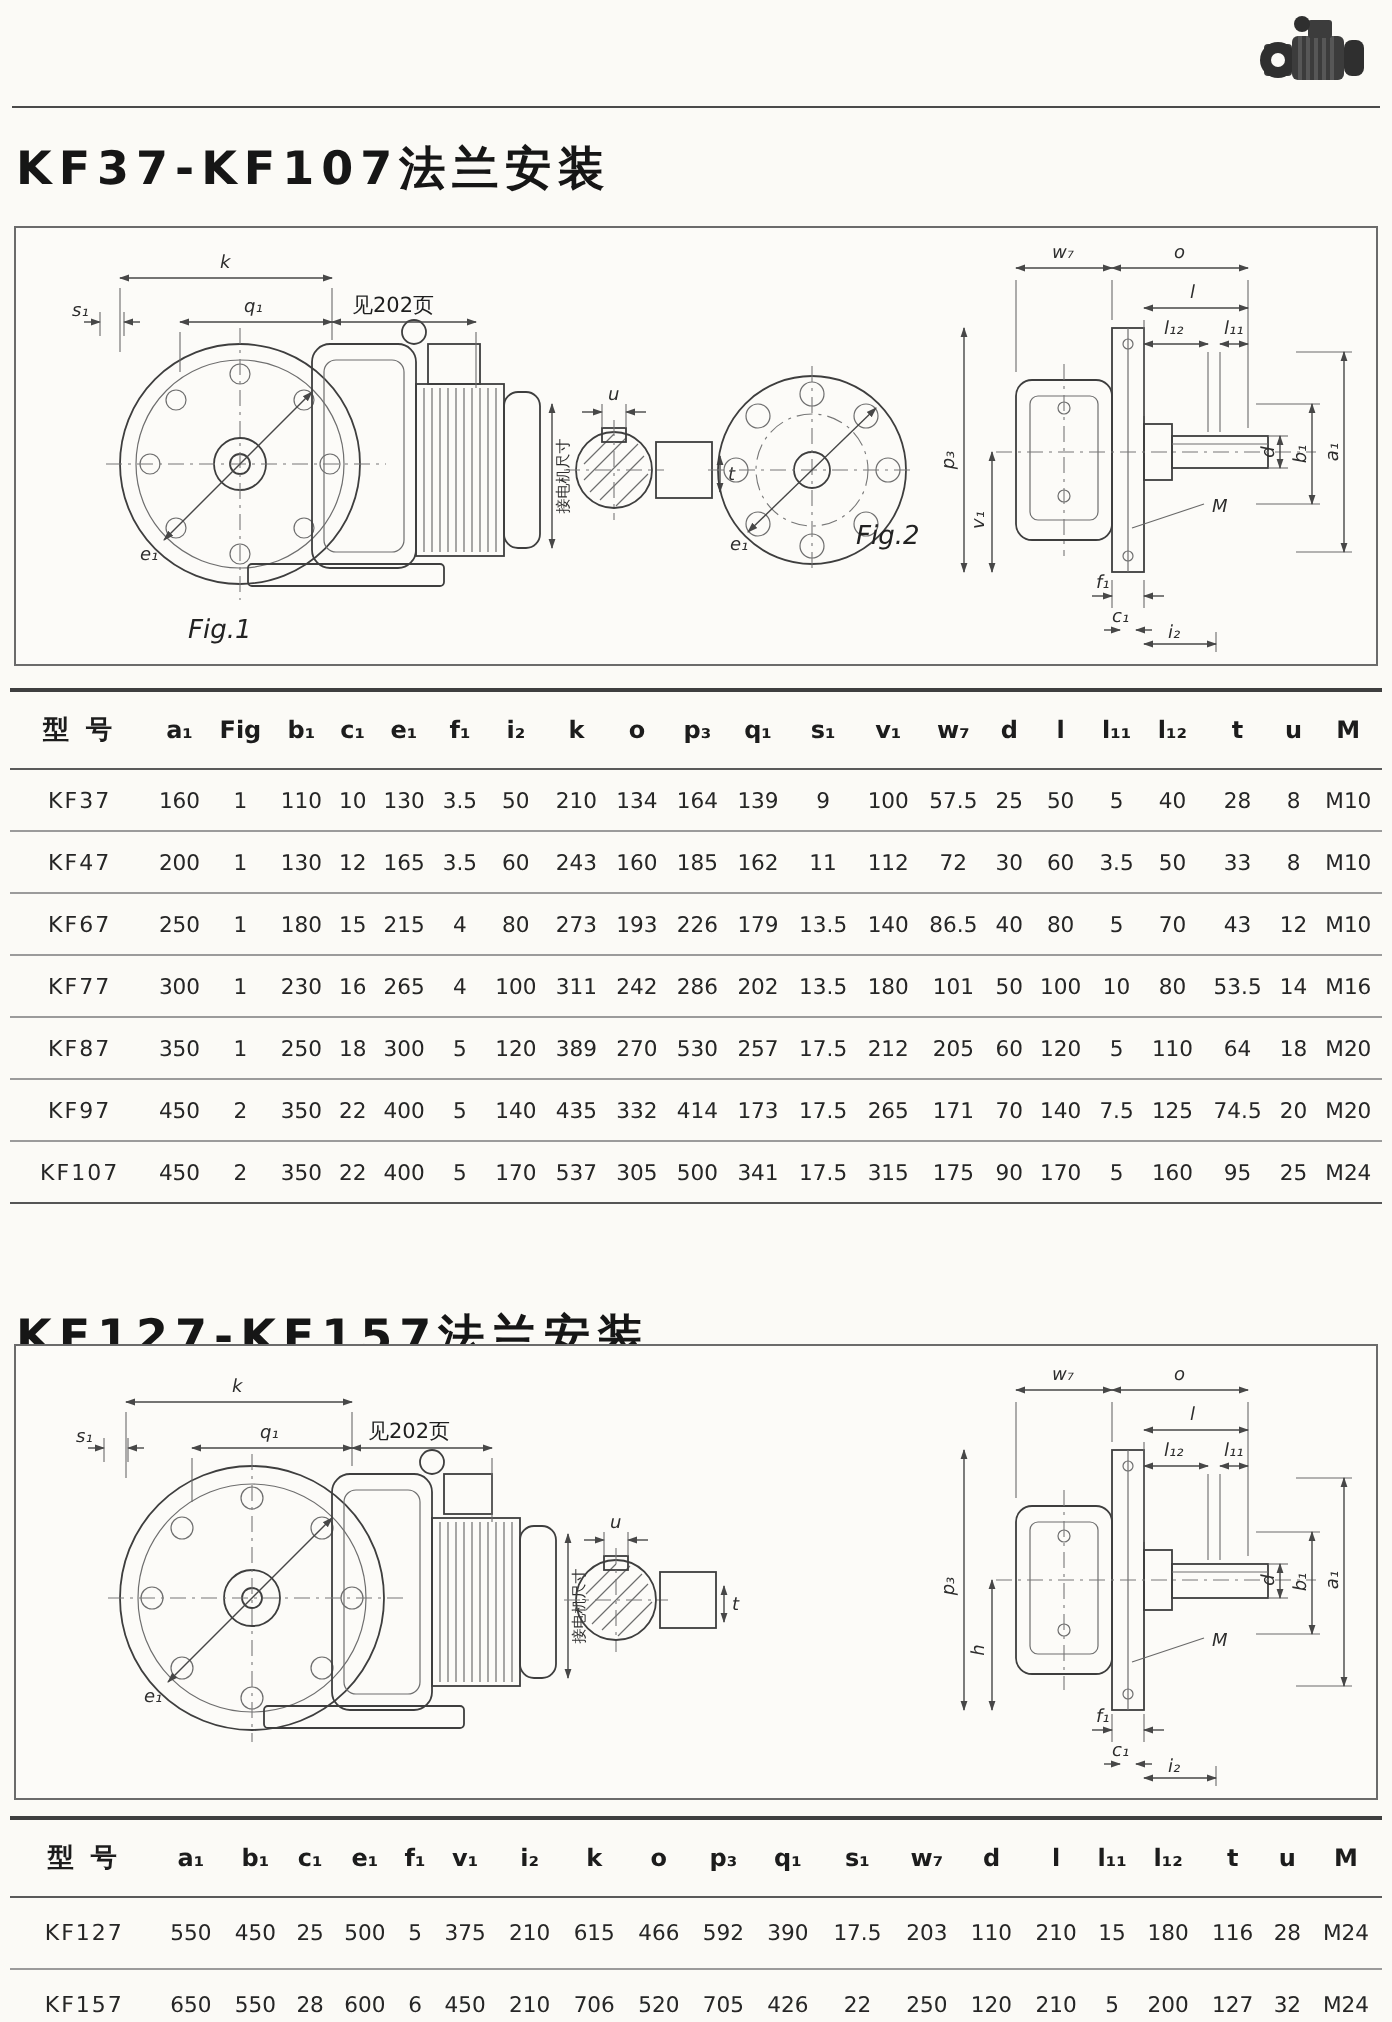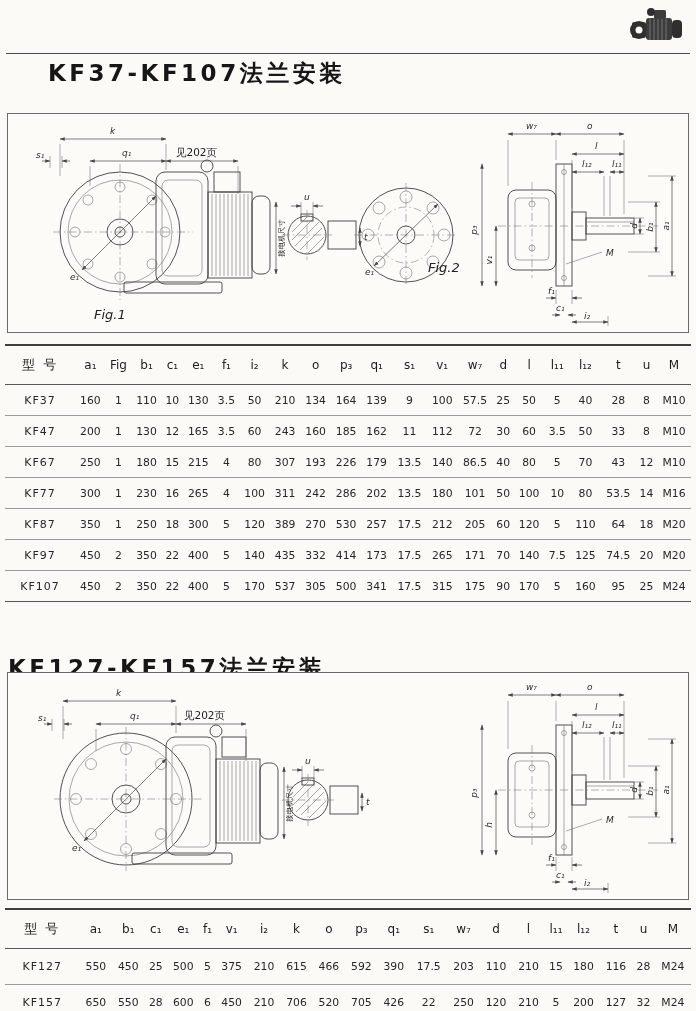--- a/index.html
+++ b/index.html
@@ -3,27 +3,27 @@
 <meta charset="utf-8">
 <style>
   html,body{margin:0;padding:0;}
   body{
     width:696px;height:1011px;position:relative;overflow:hidden;
     background:#fbfaf6;font-family:"DejaVu Sans","Liberation Sans",sans-serif;color:#222;
   }
   .logo{position:absolute;top:6px;right:8px;}
   .toprule{position:absolute;top:53px;left:6px;width:684px;border-top:1.5px solid #4a4a4a;}
   .sec-title{position:absolute;left:8px;font-size:23px;font-weight:600;letter-spacing:3.5px;color:#161616;}
-  .t1{top:58px;margin-left:40px;} .t2{top:653px;}
+  .t1{top:69px;} .t2{top:653px;}
   .panel{position:absolute;left:7px;width:680px;border:1px solid #6b6b6b;background:#fcfbf8;}
   .p1{top:113px;height:218px;} .p2{top:672px;height:226px;}
   .tblwrap{position:absolute;left:5px;width:686px;}
   .w1{top:344px;} .w2{top:908px;}
   table{width:100%;border-collapse:collapse;table-layout:auto;}
-  th{font-weight:normal;font-size:12px;color:#1c1c1c;border-top:2px solid #3f3f3f;border-bottom:1.2px solid #5a5a5a;padding:10px 1px;text-align:center;white-space:nowrap;}
+  th{font-weight:bold;font-size:12px;color:#1c1c1c;border-top:2px solid #3f3f3f;border-bottom:1.2px solid #5a5a5a;padding:10px 1px;text-align:center;white-space:nowrap;}
   td{font-size:10.8px;color:#262626;border-bottom:1.1px solid #9b9b9b;text-align:center;padding:8.5px 1px;white-space:nowrap;}
   .w2 td{padding:11px 1px;margin-top:31px;}
   tbody tr:last-child td{border-bottom:1.4px solid #555;}
   td.model{font-size:11px;letter-spacing:1px;}
   th.model-h{font-size:13px;letter-spacing:2px;min-width:50px;}
   
   .ln{stroke:#3e3e3e;stroke-width:0.9;fill:none;}
   .lt{stroke:#6e6e6e;stroke-width:0.6;fill:none;}
   .cl{stroke:#777;stroke-width:0.55;fill:none;stroke-dasharray:8 3 1.5 3;}
   .dim{stroke:#474747;stroke-width:0.7;fill:none;}
@@ -305,21 +305,21 @@
         </tr>
         <tr>
           <td class="model">KF67</td>
           <td>250</td>
           <td>1</td>
           <td>180</td>
           <td>15</td>
           <td>215</td>
           <td>4</td>
           <td>80</td>
-          <td>307</td>
+          <td>273</td>
           <td>193</td>
           <td>226</td>
           <td>179</td>
           <td>13.5</td>
           <td>140</td>
           <td>86.5</td>
           <td>40</td>
           <td>80</td>
           <td>5</td>
           <td>70</td>

